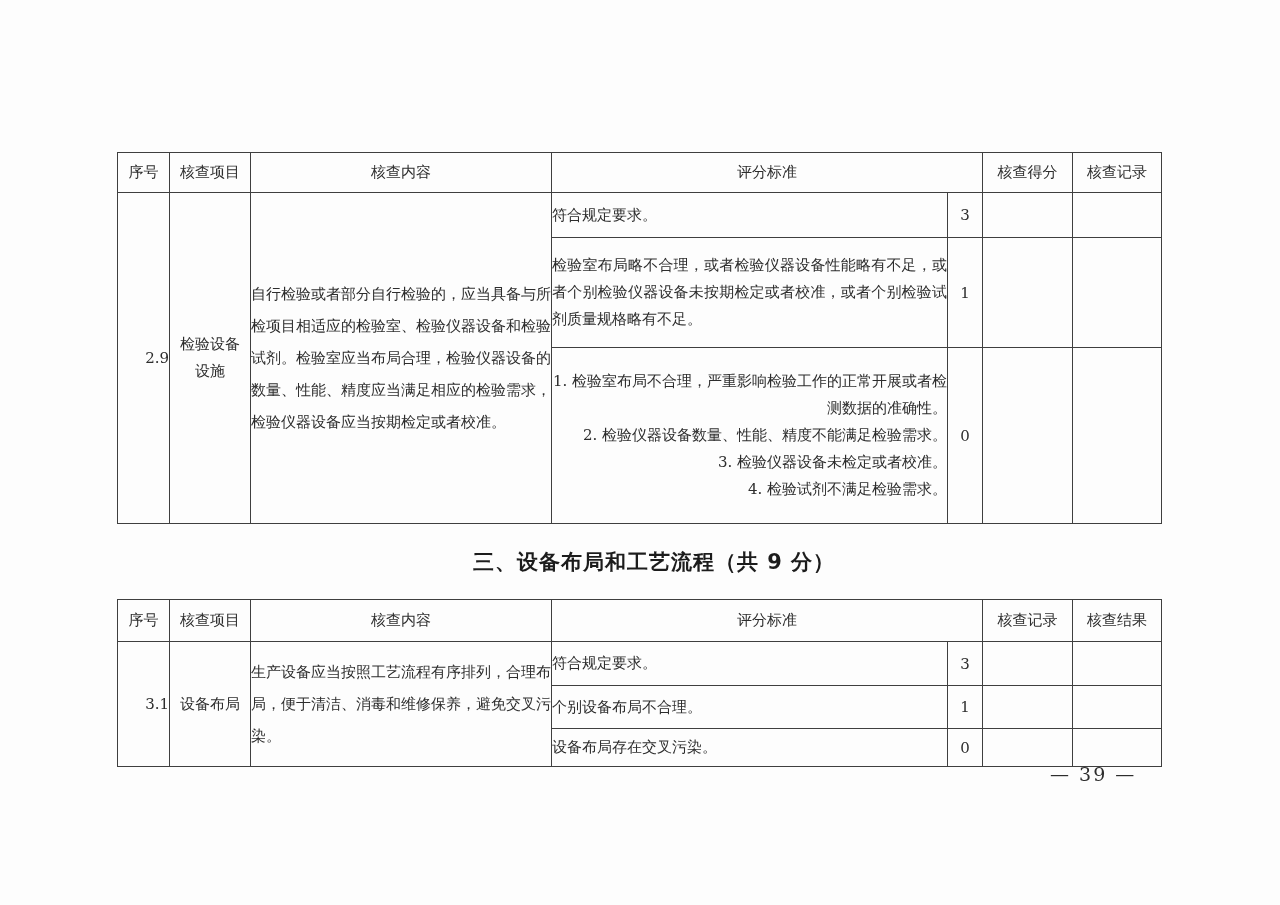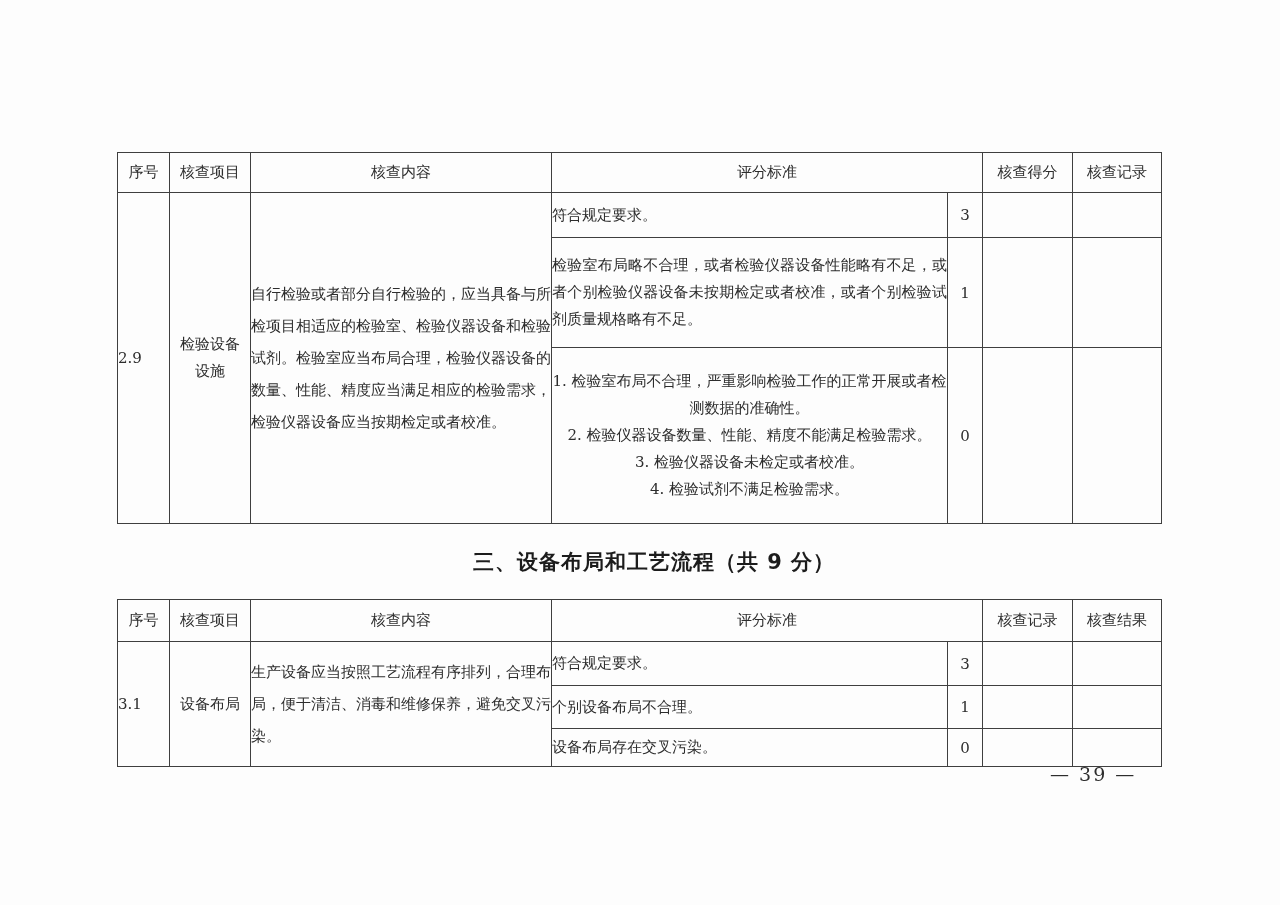--- a/index.html
+++ b/index.html
@@ -24,35 +24,35 @@
   #table2 { left: 117px; top: 599px; }
   .audit th, .audit td {
     border: 1px solid #3f3f3f;
     font-size: 15px;
     font-weight: normal;
     padding: 0;
     vertical-align: middle;
     overflow: hidden;
   }
   .audit th { text-align: center; }
-  .c-seq   { text-align: left; }
+  .c-seq   { text-align: right; }
   .c-item  { text-align: center; white-space: pre-line; line-height: 27px; }
   .c-content {
     text-align: justify;
     padding: 10px 13px;
     line-height: 32px;
   }
   .c-crit {
     text-align: justify;
     padding: 8px 12px;
     line-height: 27px;
   }
   .c-crit.list {
     white-space: pre-line;
-    text-align: center;
+    text-align: right;
   }
   .c-score { text-align: center; }
   .section-title {
     position: absolute;
     left: 132px;
     top: 548px;
     width: 1044px;
     text-align: center;
     font-family: "DejaVu Sans", "Liberation Sans", sans-serif;
     font-weight: bold;

